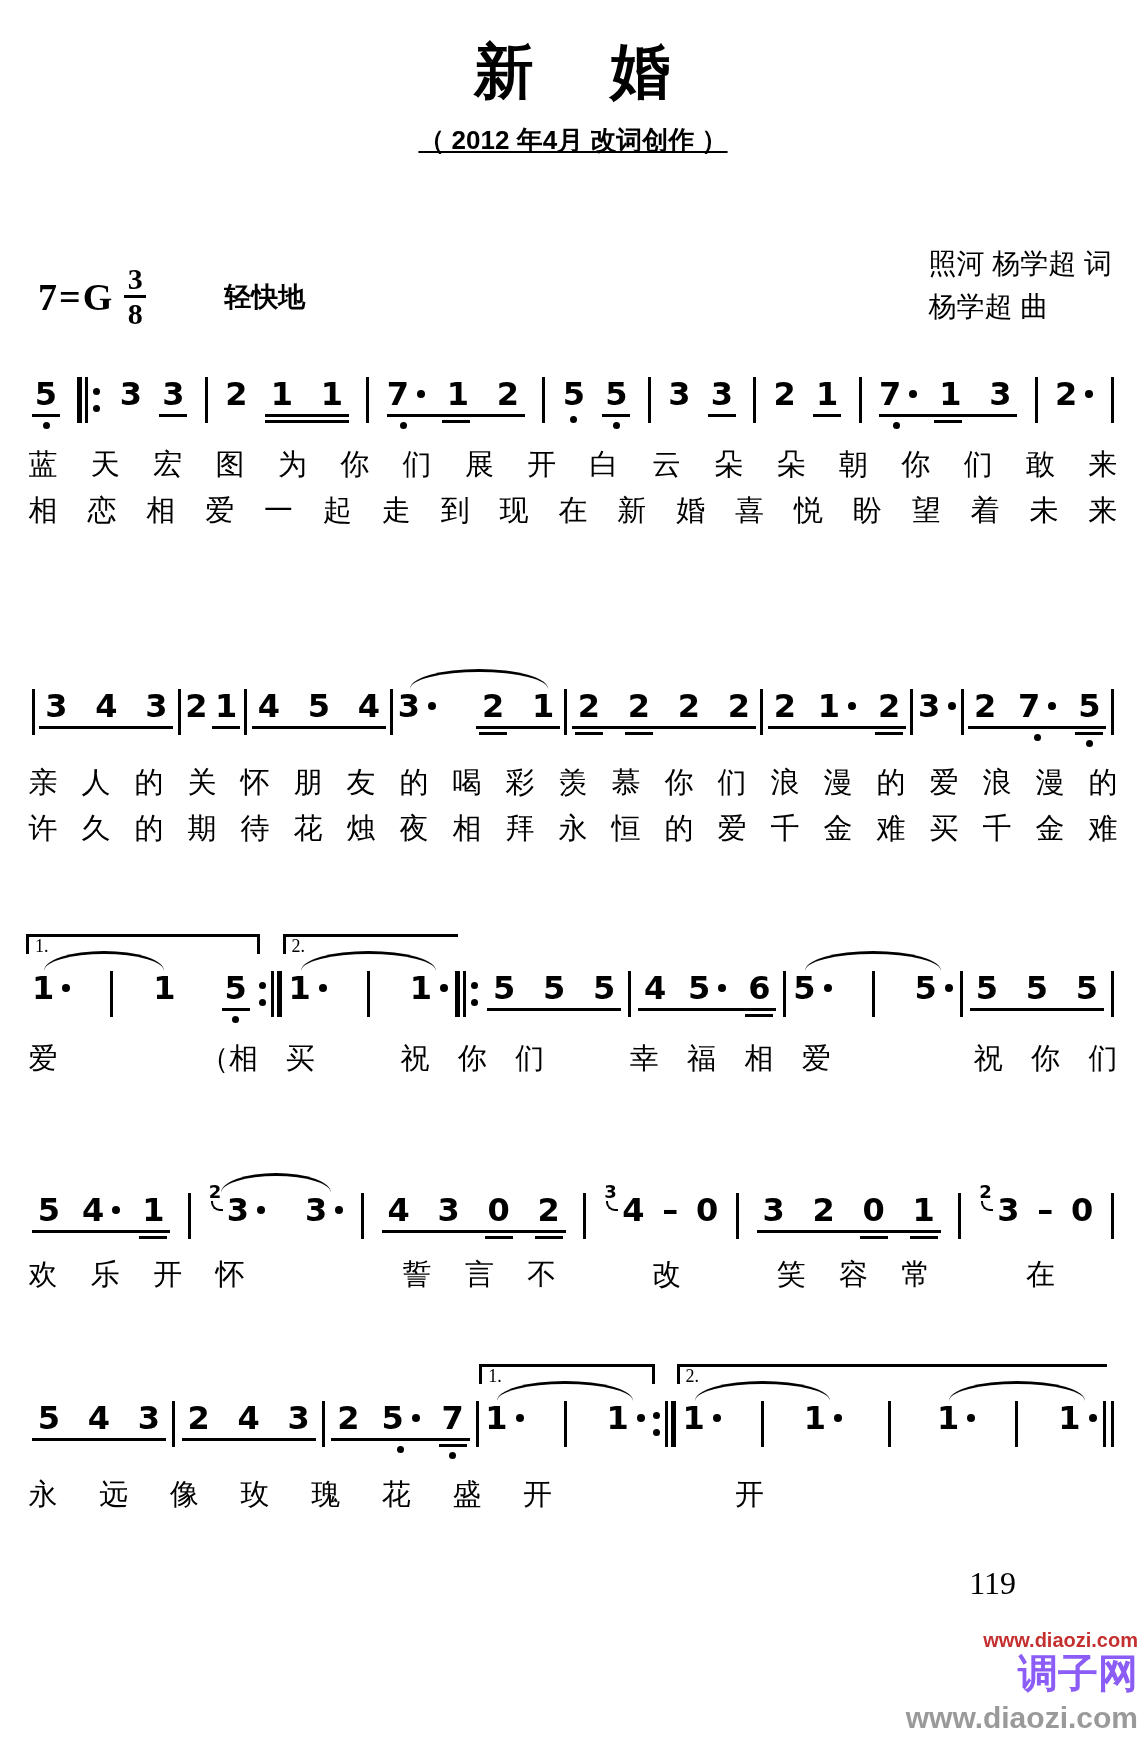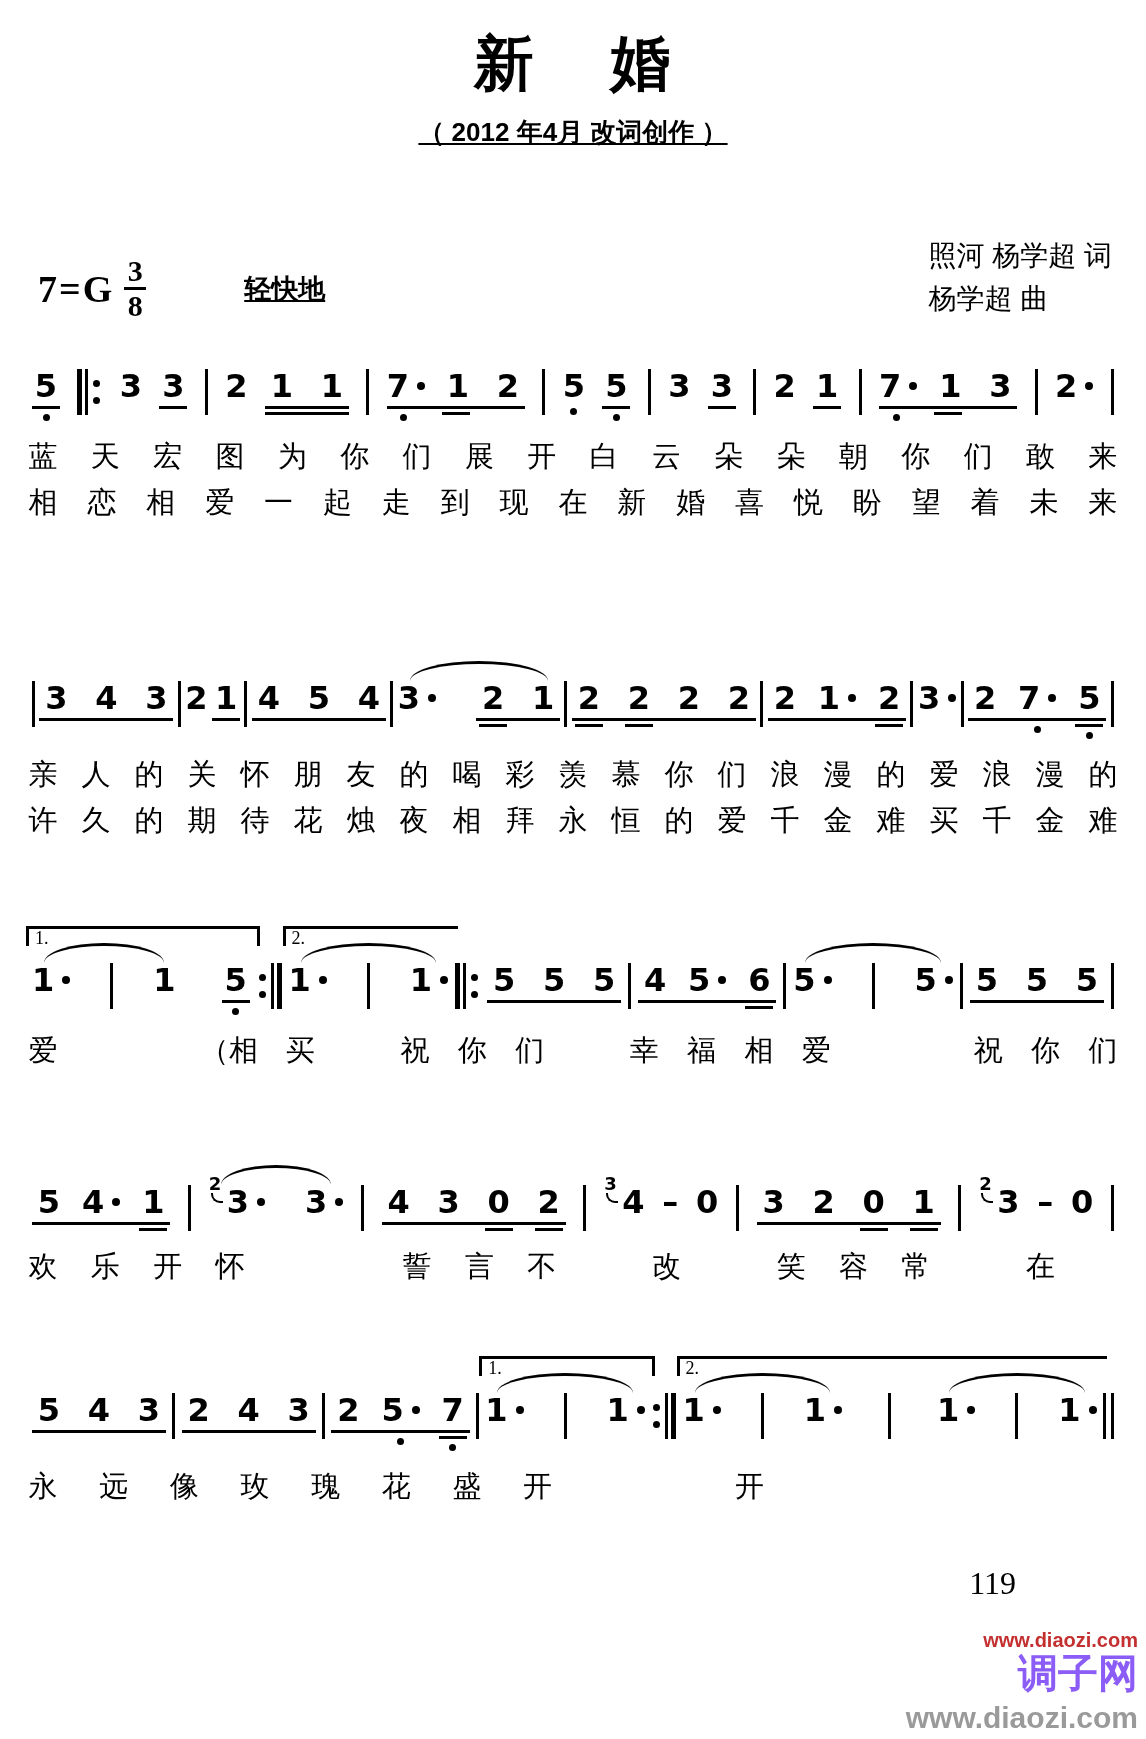--- a/index.html
+++ b/index.html
@@ -1,26 +1,26 @@
 <!DOCTYPE html>
 <html><head>
 <meta charset="utf-8">
 <style>
   html,body{margin:0;padding:0;background:#888;}
   .page{width:1146px;height:1739px;position:relative;background:#fff;color:#000;
         font-family:"Liberation Sans",sans-serif;overflow:hidden;margin:0 auto;}
   
-  .title{ text-align:center;margin-top:24px;font:700 60px "Liberation Sans",sans-serif;white-space:pre;letter-spacing:2px;}
+  .title{ text-align:center;margin-top:32px;font:700 60px "Liberation Sans",sans-serif;white-space:pre;letter-spacing:2px;}
   .subtitle{text-align:center;margin-top:10px;font:600 26px "Liberation Sans",sans-serif;text-decoration:underline;}
   .headrow{display:flex;justify-content:space-between;align-items:flex-end;margin:84px 34px 0 38px;}
   .keyblock{display:flex;align-items:center;}
   .keysig{font:700 38px "Liberation Serif",serif;letter-spacing:2px;}
   .meter{display:inline-flex;flex-direction:column;align-items:center;margin-left:10px;font:700 30px "Liberation Serif",serif;line-height:.95;}
   .mline{width:22px;height:3px;background:#000;margin:2px 0;}
-  .tempo{font:600 27px "Liberation Sans",sans-serif;margin-left:98px;text-decoration:underline;}
+  .tempo{font:600 27px "Liberation Sans",sans-serif;margin-left:78px;}
   .credits{text-align:left;font:500 28px "Liberation Sans",sans-serif;line-height:1.55;}
   
   #score{margin-top:8px;}
   .system{margin:0 20px;padding-top:40px;}
   #score .system:nth-of-type(1){margin-top:6px;}
   #score .system:nth-of-type(2){margin-top:118px;}
   #score .system:nth-of-type(3){margin-top:82px;}
   #score .system:nth-of-type(4){margin-top:74px;}
   #score .system:nth-of-type(5){margin-top:66px;}
   .notes-row{display:flex;justify-content:space-between;align-items:flex-start;padding:0 12px;}

